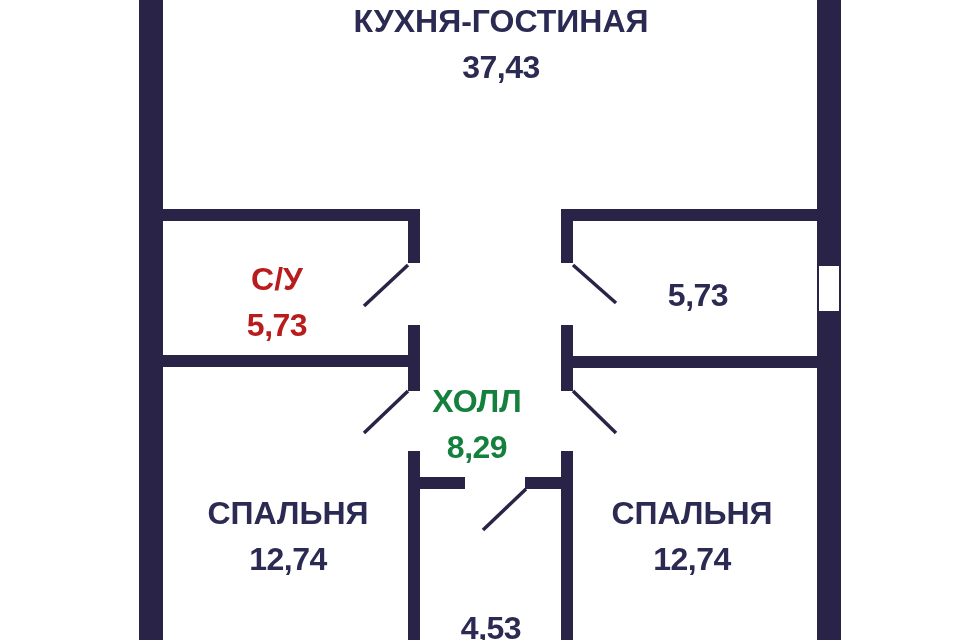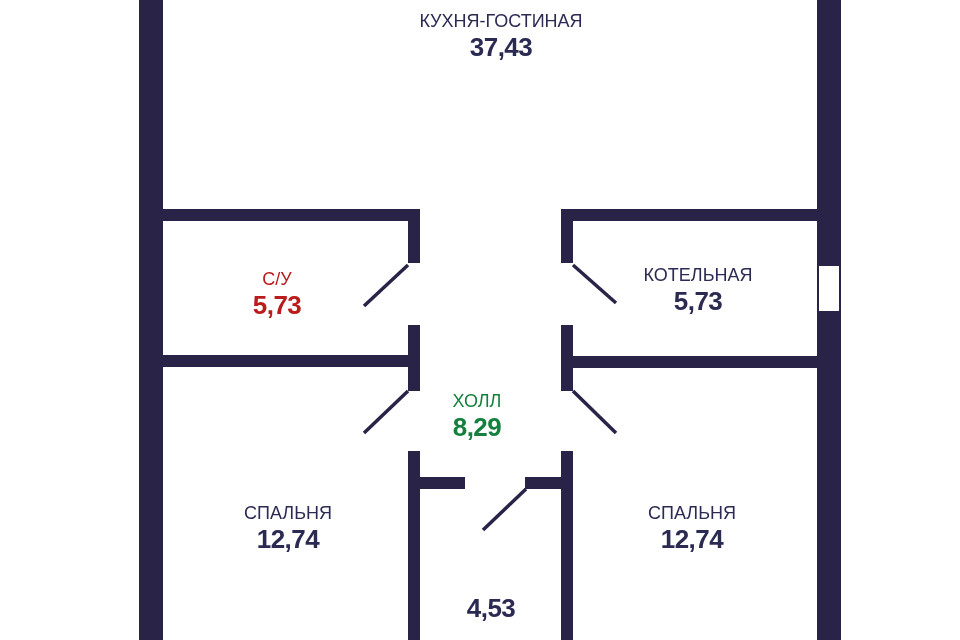--- a/index.html
+++ b/index.html
@@ -32,30 +32,31 @@
     background: #ffffff;
   }
   .room-label {
     position: absolute;
     transform: translateX(-50%);
     text-align: center;
     white-space: nowrap;
   }
   .room-name {
     display: block;
-    font-size: 18px;
+    font-size: 32px;
     line-height: 26px;
-    font-weight: 400;
+    font-weight: 700;
   }
   .room-area {
     display: block;
-    font-size: 26px;
+    font-size: 32px;
     line-height: 27px;
     font-weight: 700;
     letter-spacing: -0.5px;
+    margin-top: 20px;
   }
 </style>
 </head>
 <body>
 
 <div class="plan">
   <div id="walls-root">
       <div class="wall" style="left: 139px; top: 0px; width: 24px; height: 640px; background: rgb(40, 35, 71);"></div>
       <div class="wall" style="left: 817px; top: 0px; width: 24px; height: 640px; background: rgb(40, 35, 71);"></div>
       <div class="wall" style="left: 163px; top: 209px; width: 257px; height: 12px; background: rgb(40, 35, 71);"></div>
@@ -84,21 +85,20 @@
   <div id="labels-root">
       <div class="room-label" style="left: 501px; top: 8px; color: rgb(43, 42, 82);">
         <span class="room-name">КУХНЯ-ГОСТИНАЯ</span>
         <span class="room-area">37,43</span>
       </div>
       <div class="room-label" style="left: 277px; top: 266px; color: #b91c1c;">
         <span class="room-name">С/У</span>
         <span class="room-area">5,73</span>
       </div>
       <div class="room-label" style="left: 698px; top: 262px; color: rgb(43, 42, 82);">
-        <span class="room-name">КОТЕЛЬНАЯ</span>
         <span class="room-area">5,73</span>
       </div>
       <div class="room-label" style="left: 477px; top: 388px; color: #15803d;">
         <span class="room-name">ХОЛЛ</span>
         <span class="room-area">8,29</span>
       </div>
       <div class="room-label" style="left: 288px; top: 500px; color: rgb(43, 42, 82);">
         <span class="room-name">СПАЛЬНЯ</span>
         <span class="room-area">12,74</span>
       </div>

